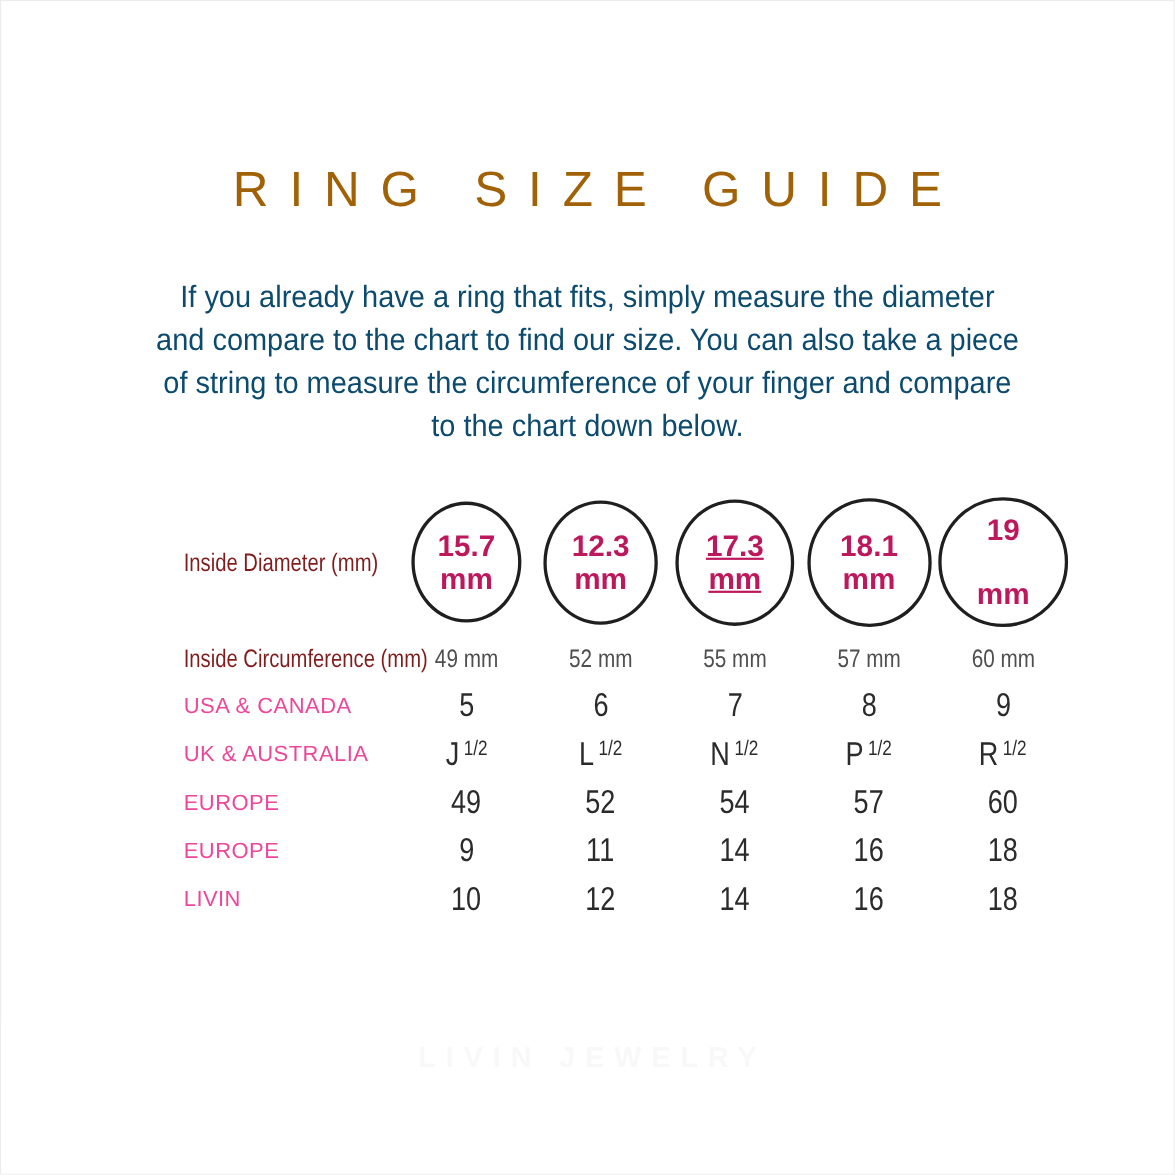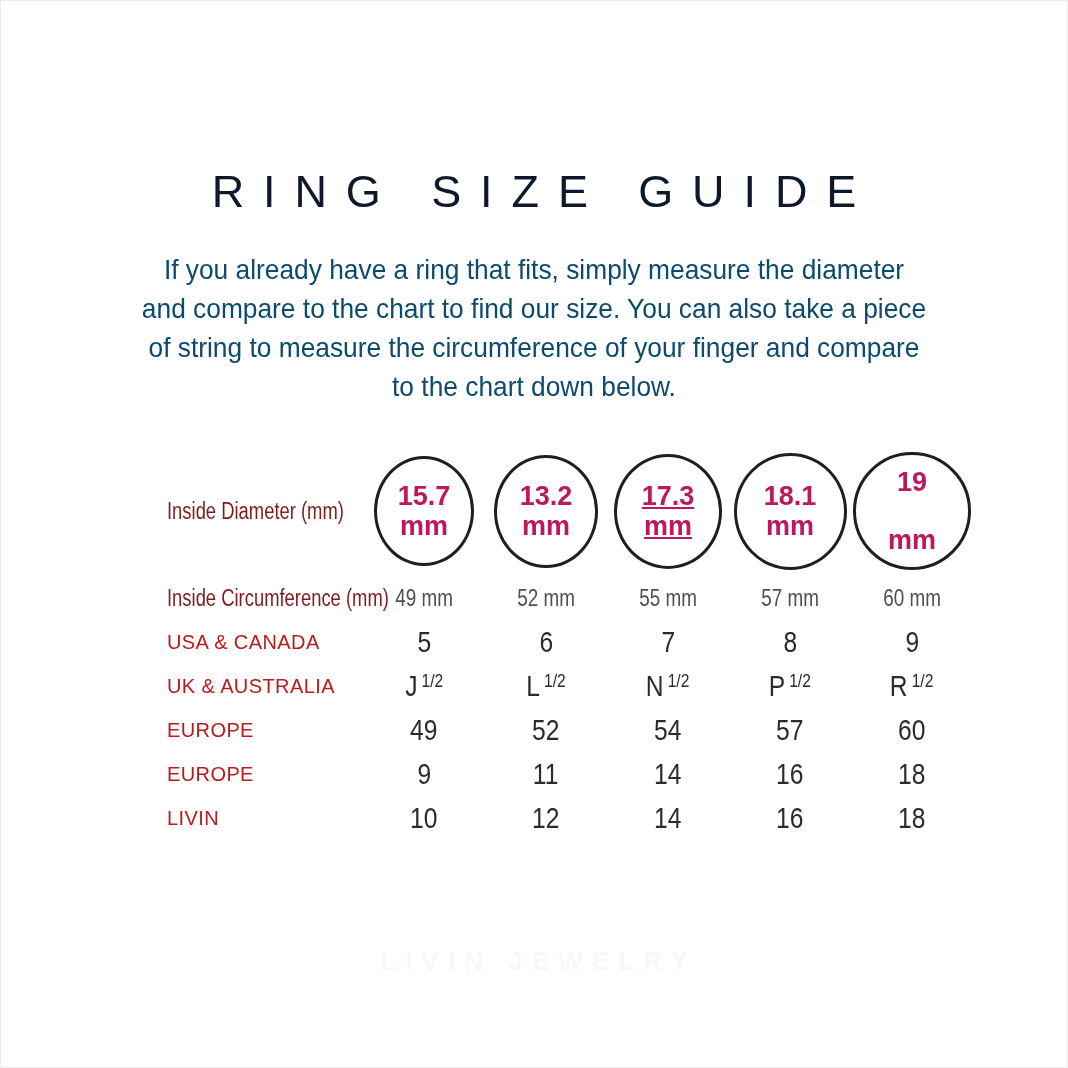--- a/index.html
+++ b/index.html
@@ -10,27 +10,27 @@
     overflow: hidden;
     position: relative;
   }
   .page {
     position: absolute; inset: 0;
     box-shadow: inset 0 0 0 1px #ececec;
   }
 
   
   .title {
-    position: absolute; top: 166px; left: 0; right: 0;
+    position: absolute; top: 146px; left: 0; right: 0;
     text-align: center;
     font-size: 45px;
     font-weight: 400;
     letter-spacing: 0.42em;
     padding-left: 0.42em; 
-    color: #0f172a;
+    color: #a16207;
     white-space: nowrap;
   }
 
   
   .intro {
     position: absolute; top: 250px; left: 0; right: 0;
     text-align: center;
     color: #0c4a6e;
   }
   .intro .line {
@@ -58,21 +58,21 @@
     color: #7f1d1d;
     font-size: 23px;
     white-space: nowrap;
   }
   .cnd { 
     display: inline-block;
     transform: scaleX(0.80);
     transform-origin: left center;
   }
   .country-label {
-    color: #b91c1c;
+    color: #ec4899;
     font-size: 20px;
     letter-spacing: 0.02em;
     white-space: nowrap;
   }
 
   .cell {
     text-align: center;
     display: flex; align-items: center; justify-content: center;
   }
   .cnd-c { display: inline-block; transform: scaleX(0.82); transform-origin: 50% 50%; }
@@ -133,21 +133,21 @@
         <span class="cnd">Inside Diameter (mm)</span>
       </div>
       <div class="cell">
         <div class="ring">
           <span>15.7</span>
           <span>mm</span>
         </div>
       </div>
       <div class="cell">
         <div class="ring">
-          <span>13.2</span>
+          <span>12.3</span>
           <span>mm</span>
         </div>
       </div>
       <div class="cell">
         <div class="ring">
           <span>17.3</span>
           <span>mm</span>
         </div>
       </div>
       <div class="cell">

